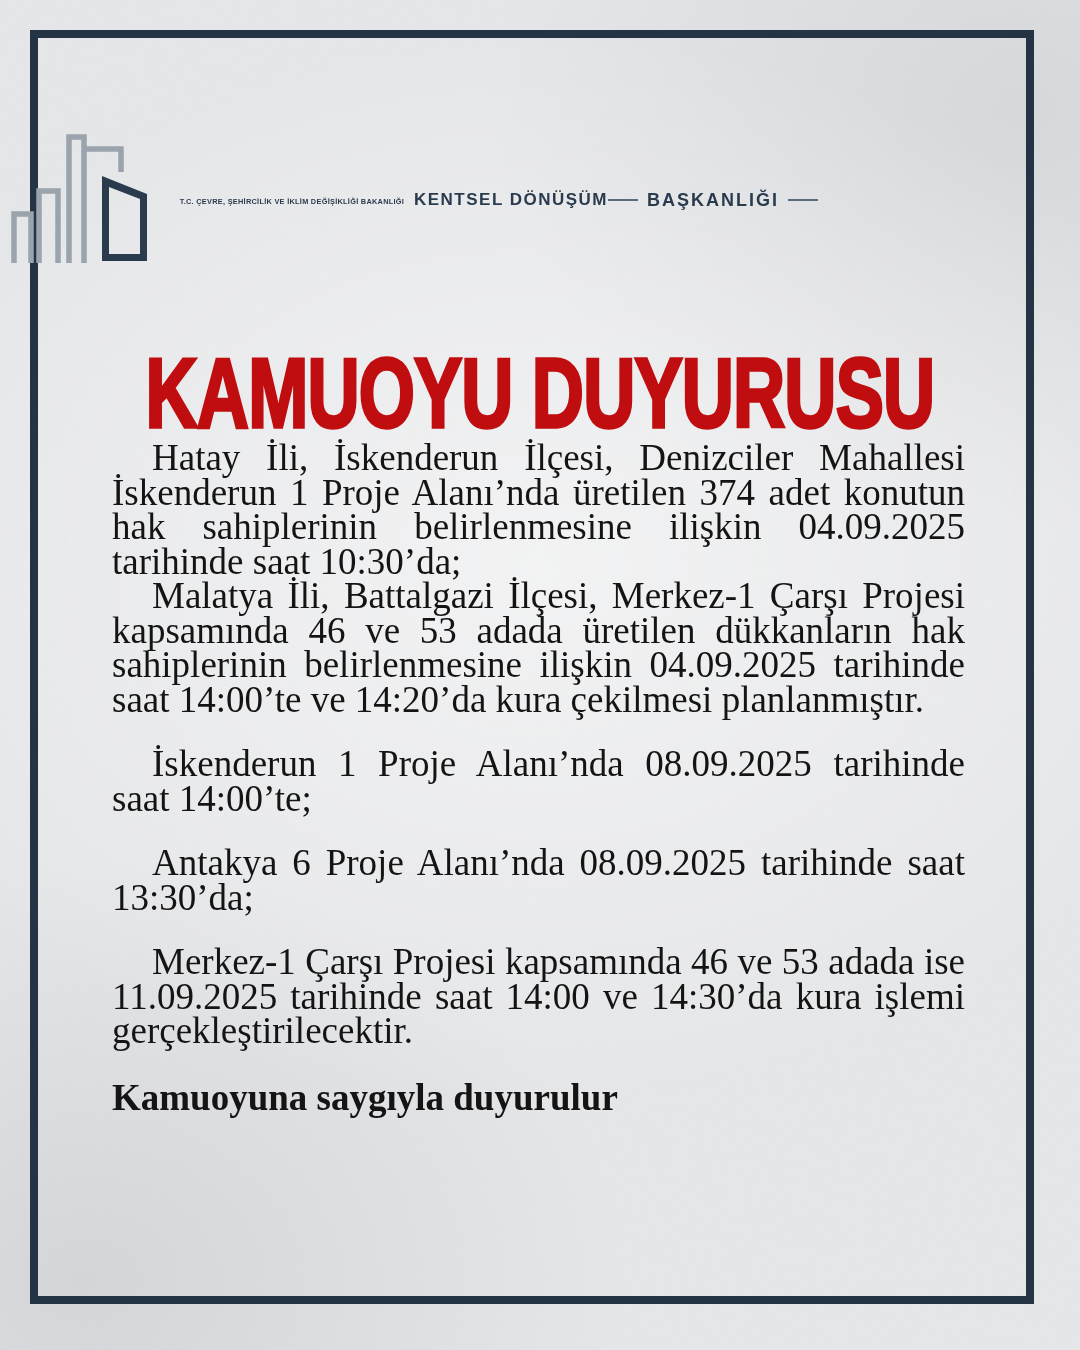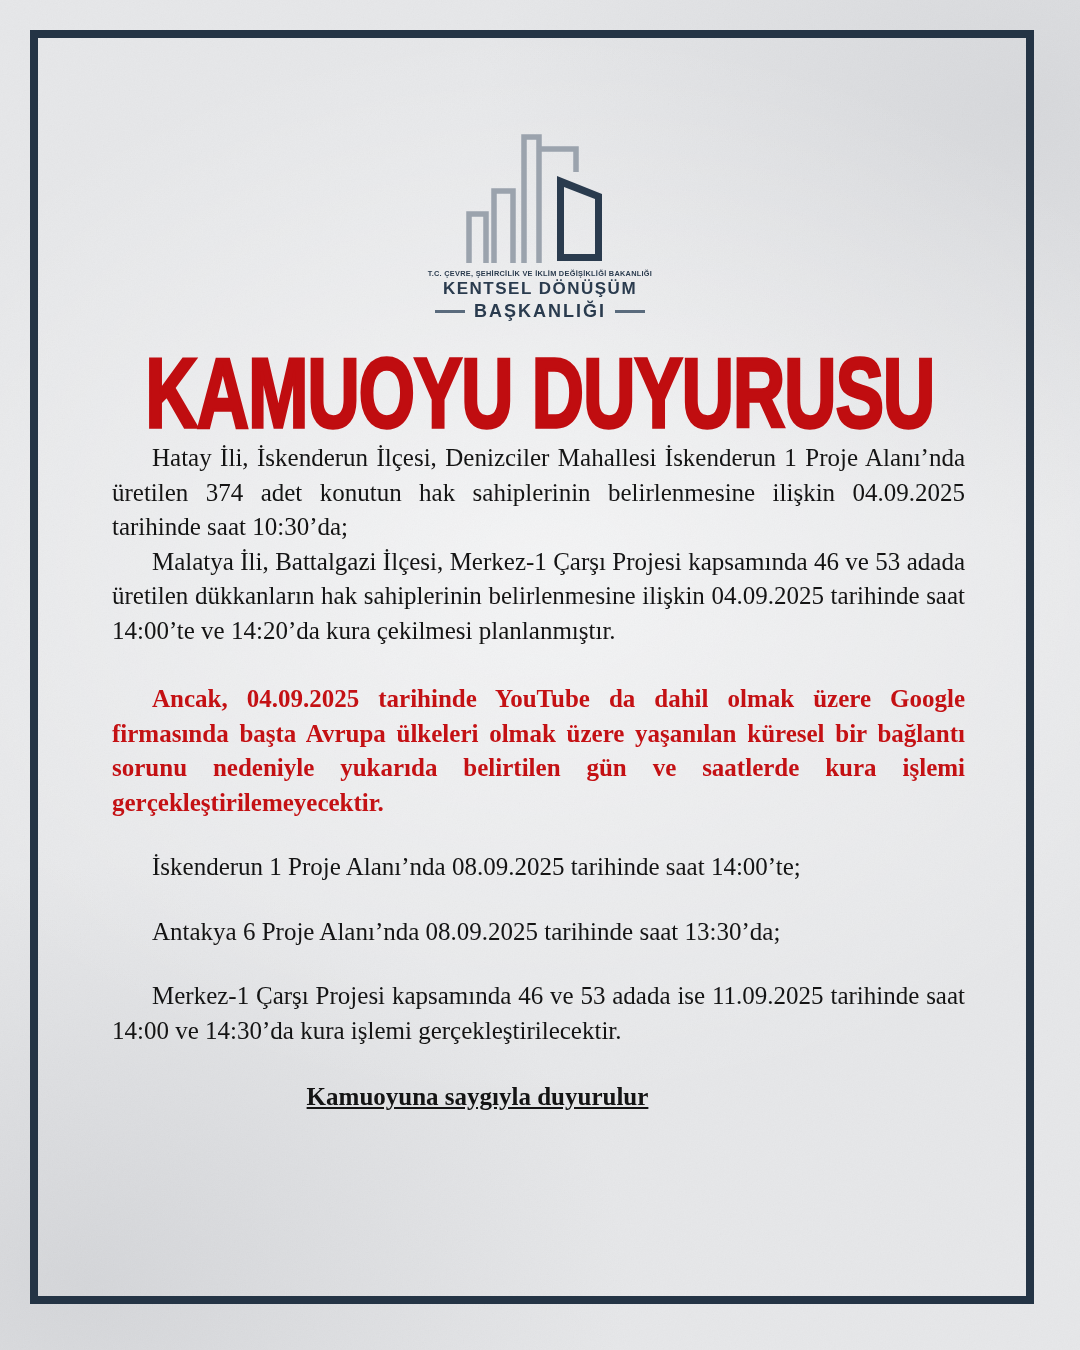--- a/index.html
+++ b/index.html
@@ -19,21 +19,21 @@
       radial-gradient(900px 700px at 95% 8%, rgba(160,163,170,.22), rgba(160,163,170,0) 60%);
   }
   .frame{
     position:absolute;left:30px;top:30px;width:1004px;height:1274px;
     border:8px solid #243445;z-index:2;box-sizing:border-box;
   }
   .content{position:absolute;inset:0;z-index:3;}
 
   .logo-block{
     position:absolute;top:133px;left:0;width:100%;
-    display:flex;flex-direction:column;align-items:center;
+    display:flex;flex-direction:row;align-items:center;
   }
   .logo-svg{display:block;}
   .ministry-line{
     margin-top:4px;
     font-family:"Liberation Sans", sans-serif;font-weight:bold;
     font-size:8px;letter-spacing:.3px;color:#2a3b4e;
     transform:scaleX(.92);white-space:nowrap;
   }
   .org-line{
     margin-top:1px;
@@ -57,32 +57,32 @@
   .headline{
     display:inline-block;
     font-family:"Liberation Sans", sans-serif;font-weight:bold;
     font-size:88px;letter-spacing:-1px;color:#c00d10;
     -webkit-text-stroke:3px #c00d10;
     transform:scale(.82,1.12);transform-origin:center top;white-space:nowrap;
   }
 
   .doc-body{
     position:absolute;left:112px;top:441px;width:853px;
-    font-size:25px;line-height:34.5px;color:#141414;
+    font-size:37px;line-height:34.5px;color:#141414;
     text-align:justify;
   }
   .doc-body p{margin:0;text-indent:40px;}
   .para-red{
     color:#c41114;font-weight:bold;margin-top:34px !important;
   }
   .para-plain{margin-top:34px !important;text-indent:0 !important;}
   .para-item{margin-top:30px !important;}
   .closing{
     margin-top:32px !important;text-indent:0 !important;
-    text-align:center;padding-right:122px;font-weight:bold;text-decoration:underline;
+    text-align:left;padding-right:122px;font-weight:bold;
   }
 </style>
 </head>
 <body>
 
 <div class="vignette"></div>
 
 <svg class="texture-layer" width="1080" height="1350" aria-hidden="true">
   <filter id="paperNoise">
     <feTurbulence type="fractalNoise" baseFrequency="0.82" numOctaves="2" seed="7" result="n"></feTurbulence>
@@ -119,21 +119,20 @@
   </div>
 
   <div class="headline-wrap">
     <span class="headline">KAMUOYU DUYURUSU</span>
   </div>
 
   <div class="doc-body">
     <p>Hatay İli, İskenderun İlçesi, Denizciler Mahallesi İskenderun 1 Proje Alanı’nda üretilen 374 adet konutun hak sahiplerinin belirlenmesine ilişkin 04.09.2025 tarihinde saat 10:30’da;</p>
     <p>Malatya İli, Battalgazi İlçesi, Merkez-1 Çarşı Projesi kapsamında 46 ve 53 adada üretilen dükkanların hak sahiplerinin belirlenmesine ilişkin 04.09.2025 tarihinde saat 14:00’te ve 14:20’da kura çekilmesi planlanmıştır.</p>
 
-    <p class="para-red">Ancak, 04.09.2025 tarihinde YouTube da dahil olmak üzere Google firmasında başta Avrupa ülkeleri olmak üzere yaşanılan küresel bir bağlantı sorunu nedeniyle yukarıda belirtilen gün ve saatlerde kura işlemi gerçekleştirilemeyecektir.</p>
 
 
     <p class="para-item">İskenderun 1 Proje Alanı’nda 08.09.2025 tarihinde saat 14:00’te;</p>
     <p class="para-item">Antakya 6 Proje Alanı’nda 08.09.2025 tarihinde saat 13:30’da;</p>
     <p class="para-item">Merkez-1 Çarşı Projesi kapsamında 46 ve 53 adada ise 11.09.2025 tarihinde saat 14:00 ve 14:30’da kura işlemi gerçekleştirilecektir.</p>
 
     <p class="closing">Kamuoyuna saygıyla duyurulur</p>
   </div>
 
 </div>

